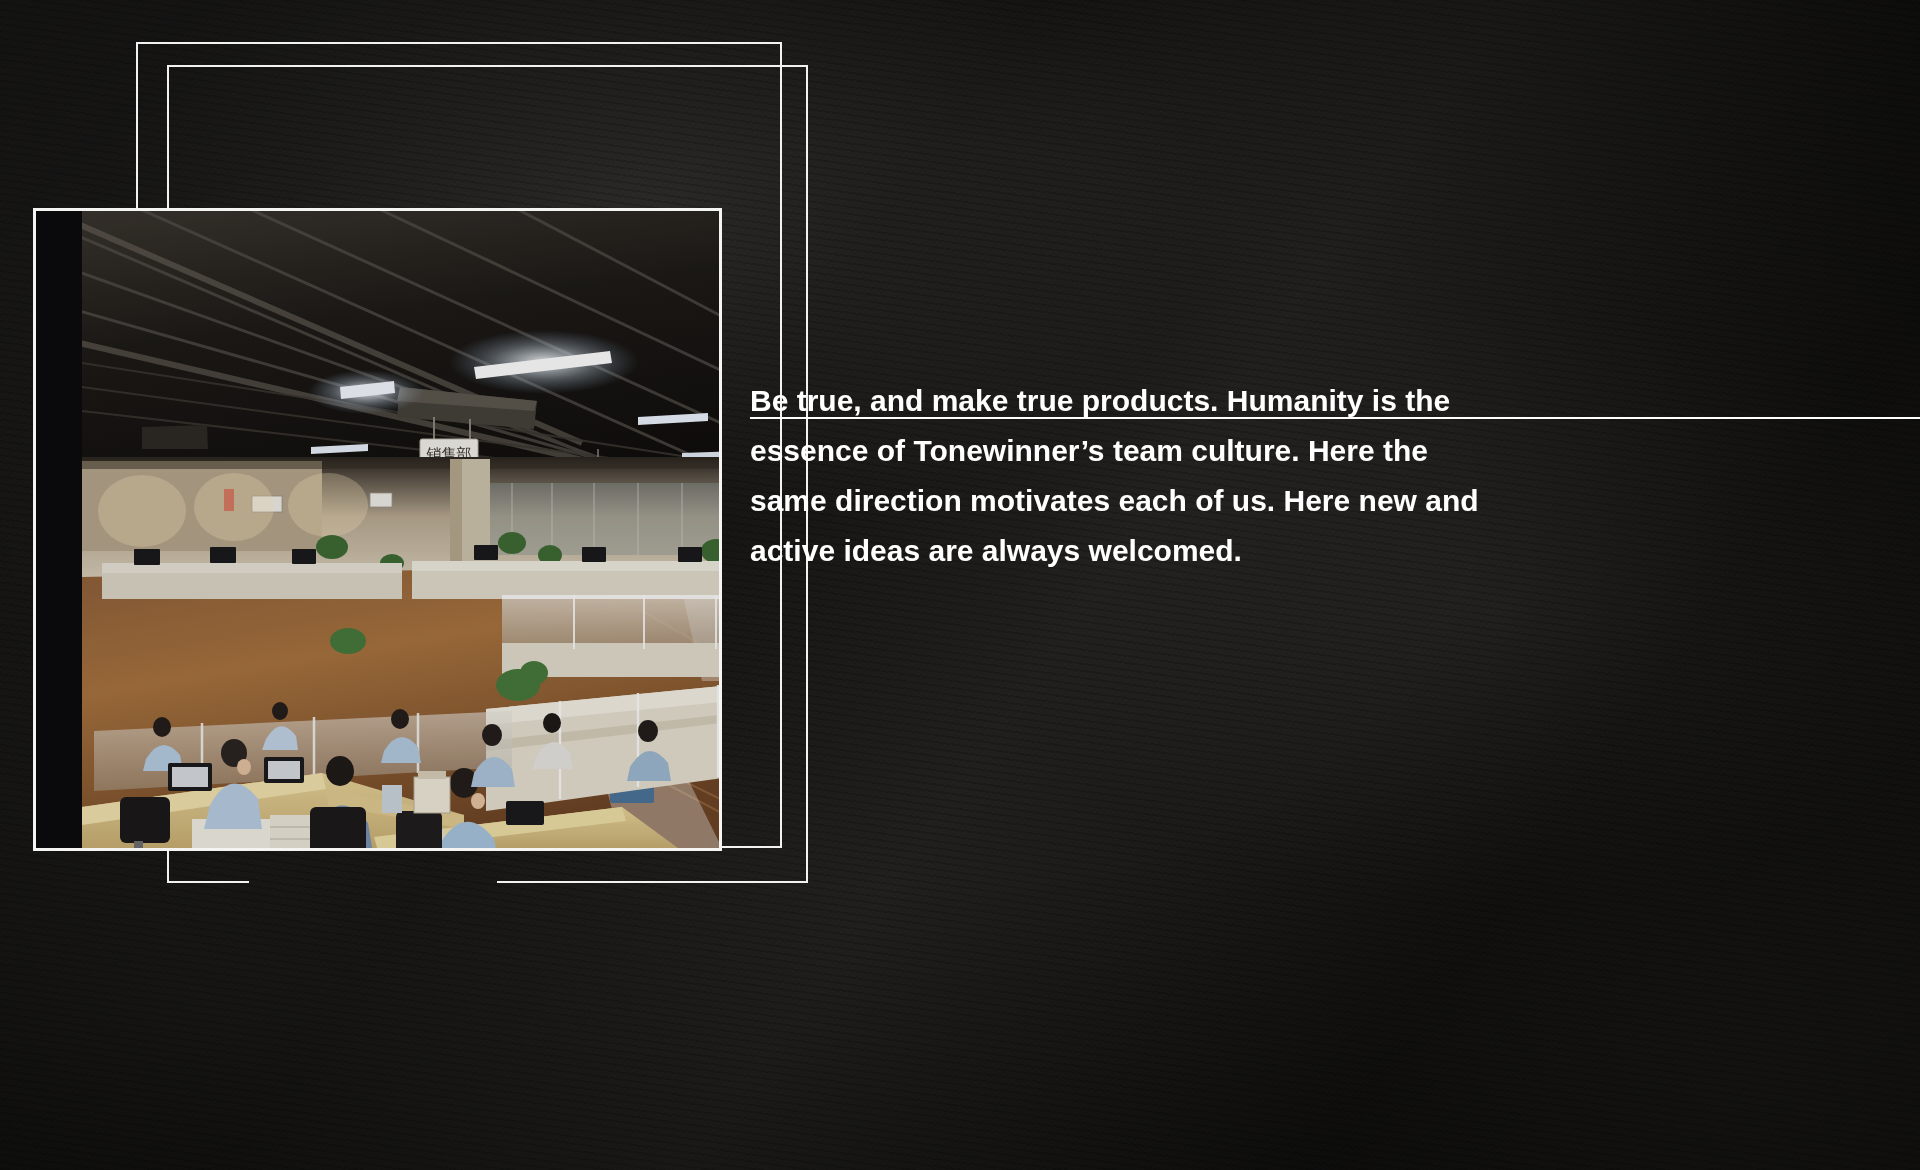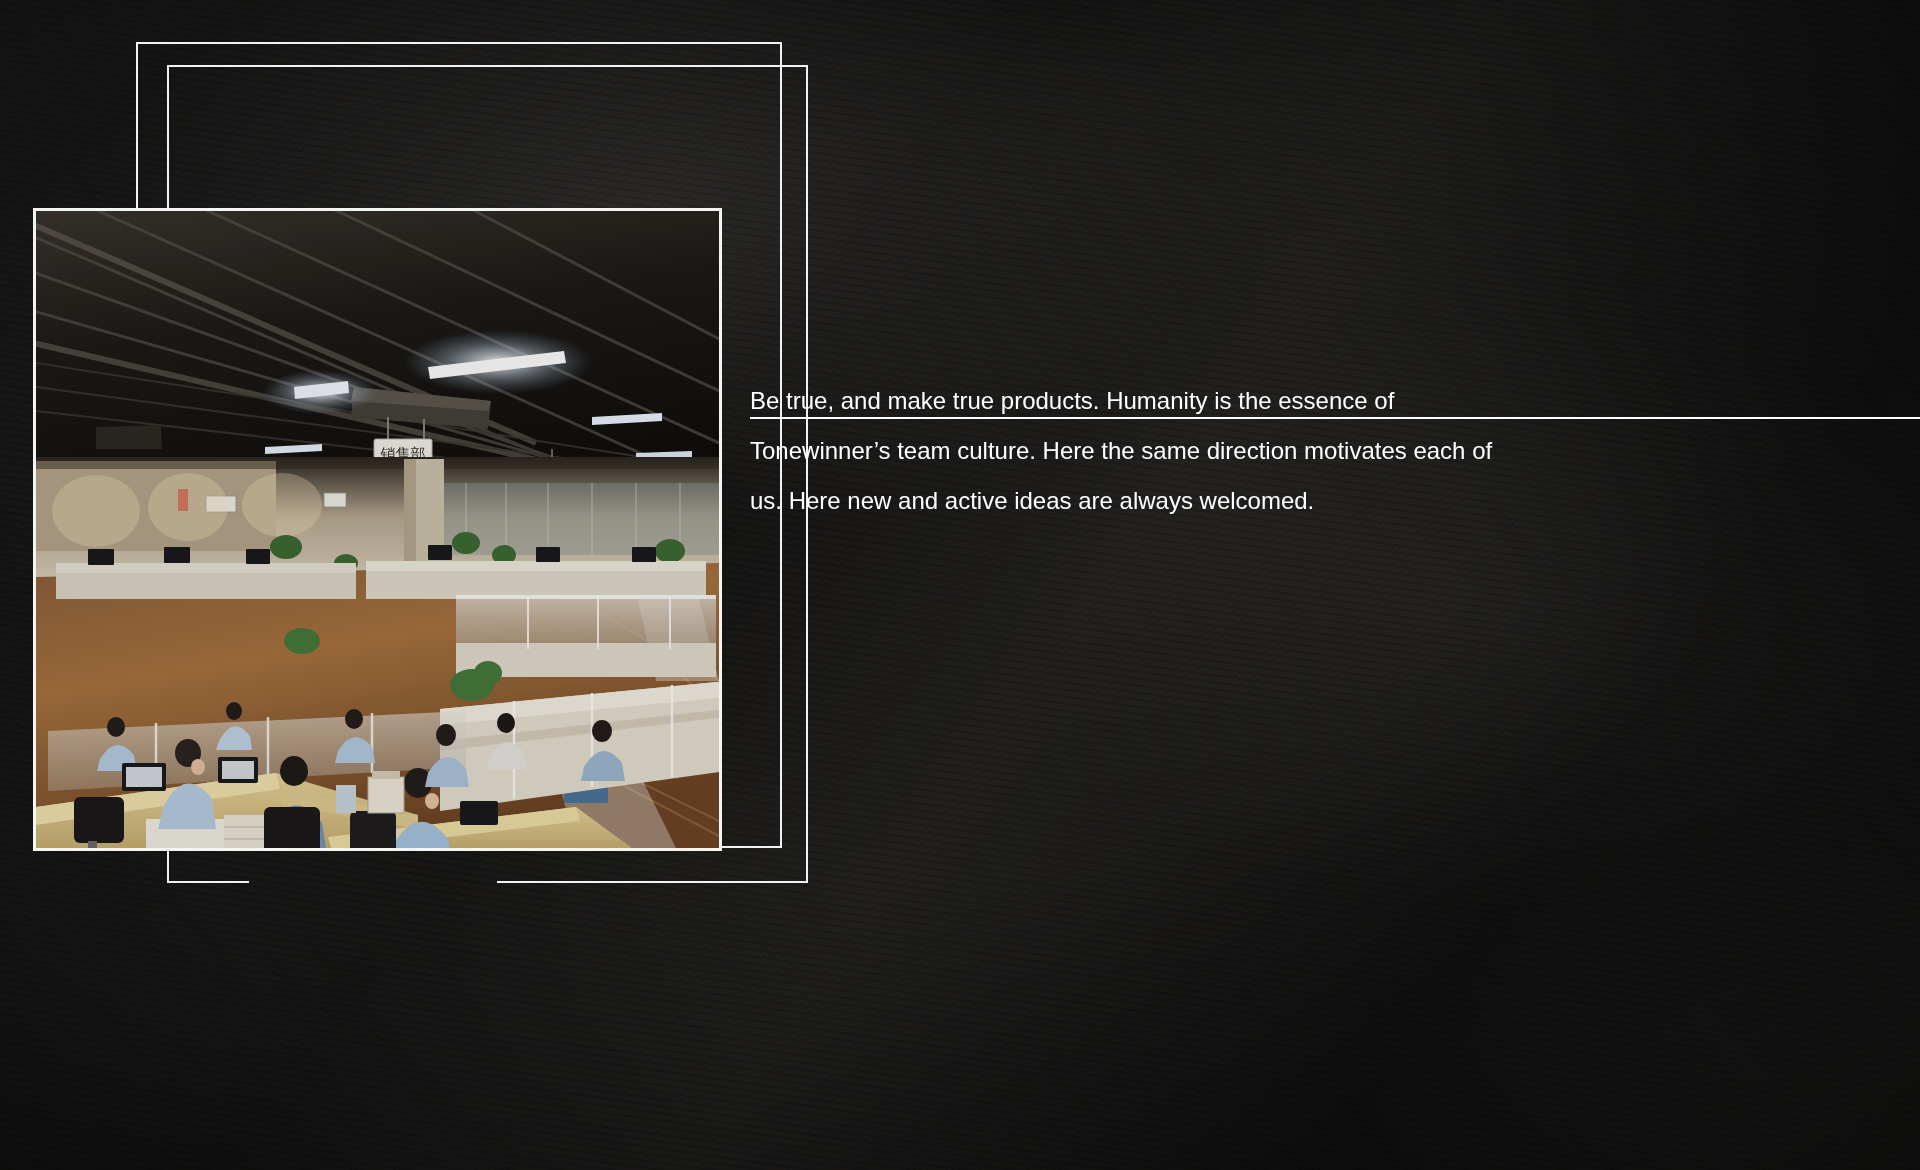--- a/index.html
+++ b/index.html
@@ -126,20 +126,21 @@
     height: 643px;
     border: 3px solid #f4f4f2;
     box-sizing: border-box;
     overflow: hidden;
     background: #0a0a0c;
   }
   .photo {
     position: absolute;
     inset: 0;
     overflow: hidden;
+    margin-left: 46px;
   }
 
   
   .headline {
     position: absolute;
     left: 752px;
     top: 228px;
     font-size: 66px;
     font-weight: 700;
     letter-spacing: -0.5px;
@@ -153,24 +154,24 @@
     top: 417px;
     width: 1170px;
     height: 2px;
     background: #ffffff;
   }
   .body-copy {
     position: absolute;
     left: 750px;
     top: 376px;
     width: 760px;
-    font-size: 24px;
+    font-size: 30px;
     line-height: 50px;
     color: #ffffff;
-    font-weight: 400;
+    font-weight: 700;
   }
 </style>
 </head>
 <body>
 
 <div class="slide">
 
   <div class="bg-texture"></div>
   <div class="bg-grain"></div>
   <div class="bg-vignette"></div>

